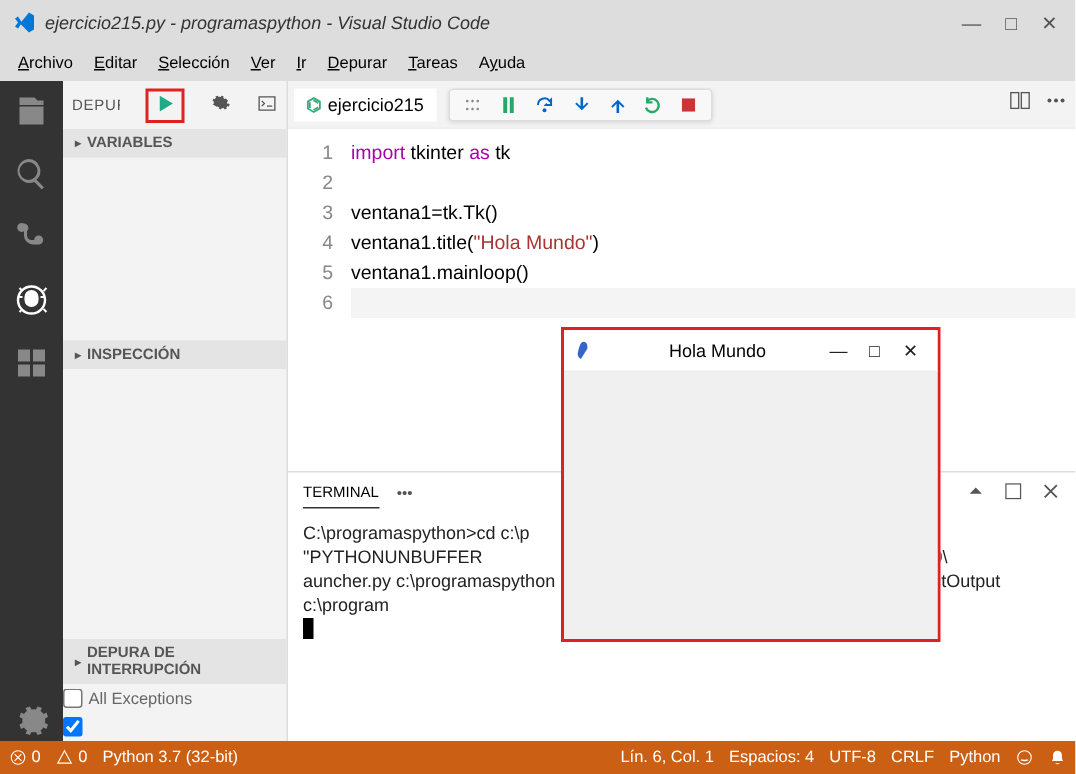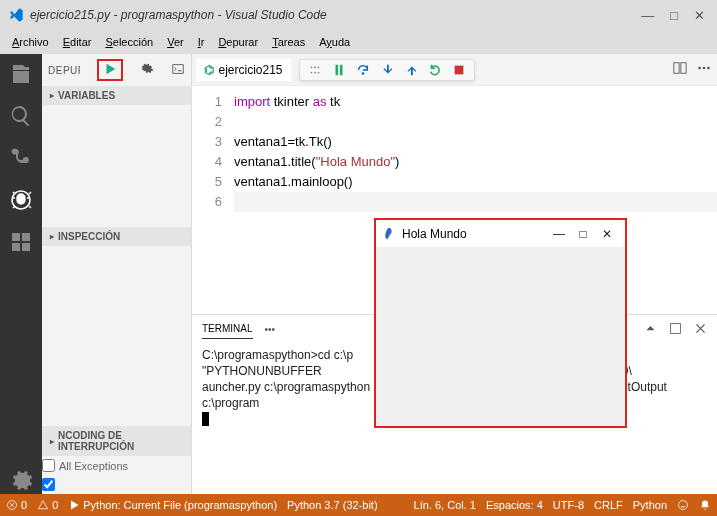--- a/index.html
+++ b/index.html
@@ -61,21 +61,21 @@
   .cursor-blk { display: inline-block; width: 7px; height: 14px; background: #000; vertical-align: text-bottom; }
   
   .statusbar { position: absolute; bottom: 0; left: 0; right: 0; height: 22px; background: #cb6015; color: #fff; display: flex; align-items: center; font-size: 11px; padding: 0 6px; gap: 10px; }
   .statusbar .sb-item { display: flex; align-items: center; gap: 3px; white-space: nowrap; }
   .statusbar .grow { flex: 1; }
   .statusbar svg { width: 12px; height: 12px; fill: #fff; }
   
   .popup { position: absolute; left: 374px; top: 218px; width: 253px; height: 210px; border: 2px solid #d22; background: #fff; }
   .popup-title { height: 28px; background: #fff; display: flex; align-items: center; padding: 0 6px; font-size: 12px; border-bottom: 1px solid #eee; }
   .popup-title .py-logo { margin-right: 6px; }
-  .popup-title .t { flex: 1; }
+  .popup-title .t { flex: 1; margin-left: 44px; }
   .popup-title .wb { width: 24px; text-align: center; font-size: 12px; color: #222; cursor: default; }
   .popup-body { background: #f0f0f0; height: calc(100% - 28px); }
 </style>
 </head>
 <body>
 
 <div class="titlebar">
   <svg class="logo" viewBox="0 0 24 24">
       <path fill="#0078d7" d="M17 2l5 3v14l-5 3-9-9 9-11zM3 8l3-2 4 6-4 6-3-2 3-4-3-4z"></path>
     </svg>
@@ -146,21 +146,21 @@
           </svg></span>
       <span><svg class="ico" viewBox="0 0 16 16">
             <path fill="none" stroke="#555" d="M2 3h12v10H2zM4 6l2 2-2 2M8 10h4"></path>
           </svg></span>
     </div>
     <div class="section-h">VARIABLES</div>
     <div class="sb-grow"></div>
     <div class="section-h">INSPECCIÓN</div>
     <div style="height:90px"></div>
     <div style="height:90px"></div>
-    <div class="section-h">NCODING DE INTERRUPCIÓN</div>
+    <div class="section-h">DEPURA DE INTERRUPCIÓN</div>
     <div class="chk">
         <input type="checkbox" style="">
         <span>All Exceptions</span>
       </div>
     <div class="chk">
         <input type="checkbox" checked="" style="">
       </div>
   </div>
 
   <div class="main">
@@ -271,26 +271,20 @@
         <circle cx="8" cy="8" r="6" fill="none" stroke="#fff"></circle>
         <path stroke="#fff" d="M5 5l6 6M11 5l-6 6"></path>
       </svg>
       <span>0</span>
     </span>
   <span class="sb-item">
       <svg viewBox="0 0 16 16">
         <path fill="none" stroke="#fff" d="M8 2l6 11H2z"></path>
       </svg>
       <span>0</span>
-    </span>
-  <span class="sb-item">
-      <svg viewBox="0 0 16 16">
-        <path fill="#fff" d="M4 2l10 6-10 6z"></path>
-      </svg>
-      <span>Python: Current File (programaspython)</span>
     </span>
   <span class="sb-item">Python 3.7 (32-bit)</span>
   <span class="grow"></span>
   <span class="sb-item">Lín. 6, Col. 1</span>
   <span class="sb-item">Espacios: 4</span>
   <span class="sb-item">UTF-8</span>
   <span class="sb-item">CRLF</span>
   <span class="sb-item">Python</span>
   <span class="sb-item">
       <svg viewBox="0 0 16 16">

